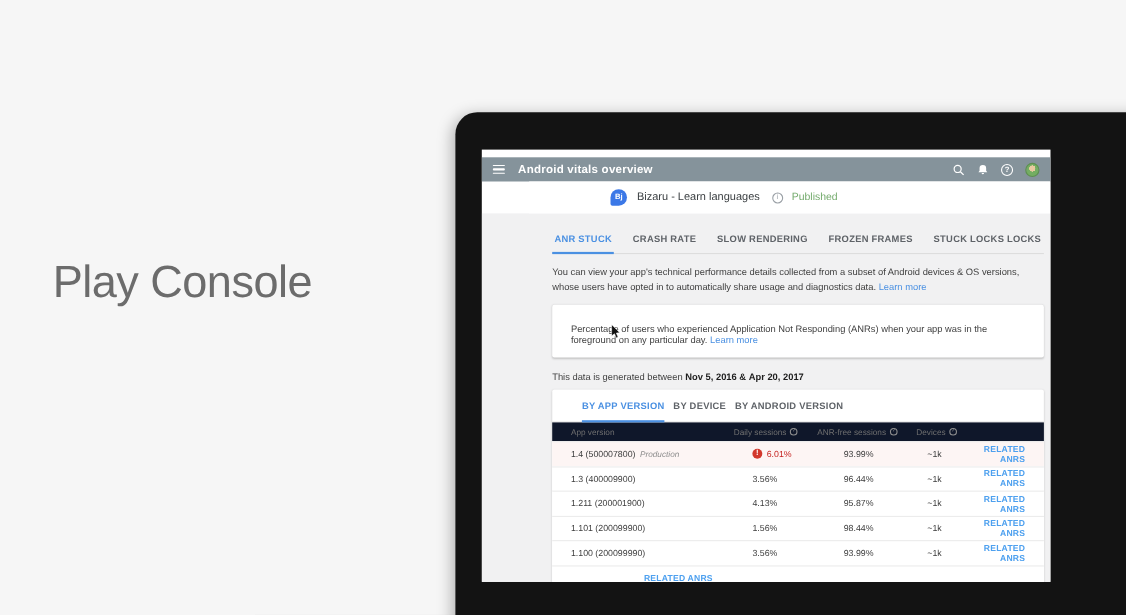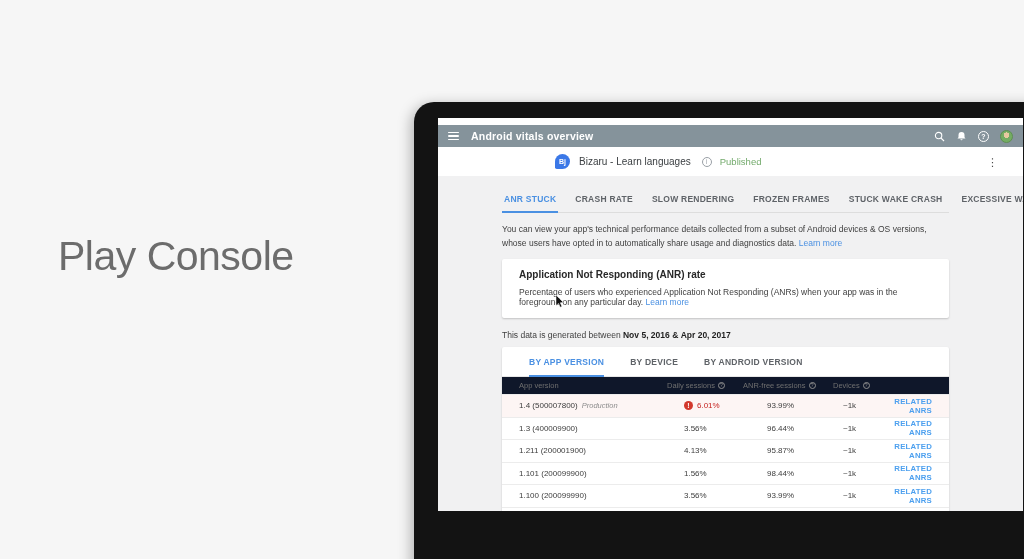--- a/index.html
+++ b/index.html
@@ -1,27 +1,27 @@
 <!DOCTYPE html>
 <html><head>
 <meta charset="utf-8">
 <style>
   * { margin:0; padding:0; box-sizing:border-box; }
   html,body { width:1024px; height:559px; }
   body { font-family:"Liberation Sans", sans-serif; background:#f6f6f6; overflow:hidden; }
   .viewport { position:relative; width:1024px; height:559px; overflow:hidden; background:#f6f6f6; }
 
   
-  .slide-title { position:absolute; left:58px; top:234px; font-size:41px; line-height:44px;
+  .slide-title { position:absolute; left:48px; top:234px; font-size:41px; line-height:44px;
                  color:#6c6c6c; letter-spacing:-0.5px; font-weight:400;text-align:center; }
 
   
   .laptop { position:absolute; left:414px; top:102px; width:700px; height:480px;
             background:#131313; border-radius:20px; box-shadow:-3px 3px 14px rgba(0,0,0,0.28); }
-  .screen { position:absolute; left:24px; top:16px; width:585px; height:393px; background:#ffffff;
+  .screen { position:absolute; left:24px; top:34px; width:517px; height:393px; background:#ffffff;
             overflow:hidden; display:flex; flex-direction:column; }
 
   
   .appbar { margin-top:7px; height:22px; background:#85939b; display:flex; align-items:center;
             padding:0 6px 0 10px; flex:0 0 auto; }
   .hamburger { width:11px; display:flex; flex-direction:column; gap:2px; cursor:pointer; }
   .hamburger i { display:block; height:1.6px; background:#fff; border-radius:1px; }
   .appbar-title { margin-left:12px; color:#ffffff; font-size:10.5px; font-weight:700; letter-spacing:0.2px; }
   .appbar-right { margin-left:auto; display:flex; align-items:center; gap:11px; padding-right:4px; }
   .abicon { width:11px; height:11px; display:block; }
@@ -56,21 +56,21 @@
 
   .card { background:#fff; border-radius:2px; box-shadow:0 1px 2px rgba(0,0,0,0.2); }
   .anr-card { margin-top:9px; padding:10px 17px 11px 17px; }
   .anr-title { font-size:10px; font-weight:700; color:#282828; }
   .anr-body { margin-top:7px; font-size:8.5px; color:#414141; }
 
   .range { margin-top:12px; font-size:8.5px; color:#414141; }
   .range b { color:#1e1e1e; }
 
   .table-card { margin-top:7px; }
-  .table-tabs { display:flex; gap:26px; padding:10px 0 0 27px; border-bottom:1px solid #e7e7e7; }
+  .table-tabs { display:flex; gap:8px; padding:10px 0 0 27px; border-bottom:1px solid #e7e7e7; }
   .ttab { font-size:8.5px; font-weight:700; color:#5f6368; letter-spacing:0.25px;
           padding-bottom:8px; cursor:pointer; white-space:nowrap; }
   .ttab.active { color:#4a90e2; border-bottom:2px solid #4a90e2; margin-bottom:-1px; }
 
   .thead, .trow { display:grid; grid-template-columns:163px 78px 88px 57px 1fr; align-items:center; }
   .thead { background:#0f172a; height:17px; font-size:7.5px; color:#6f6f6f; }
   .thead .cell { display:flex; align-items:center; gap:3px; }
   .help-icon { width:7px; height:7px; border:1px solid #8f8f8f; border-radius:50%; color:#8f8f8f;
                font-size:5px; line-height:5.5px; text-align:center; cursor:pointer; }
   .trow { height:22.5px; border-top:1px solid #ececec; font-size:8px; color:#3d3d3d; background:#fff; }
@@ -129,31 +129,30 @@
         <span class="kebab">⋮</span>
       </div>
 
       <div class="content">
 
         <div class="tabs colw">
             <span class="tab active">ANR STUCK</span>
             <span class="tab">CRASH RATE</span>
             <span class="tab">SLOW RENDERING</span>
             <span class="tab">FROZEN FRAMES</span>
-            <span class="tab">STUCK WAKE CRASH</span>
+            <span class="tab">STUCK LOCKS LOCKS</span>
             <span class="tab">EXCESSIVE WAKEUPS</span>
           </div>
 
         <p class="intro colw">
           <span>You can view your app's technical performance details collected from a subset of Android devices &amp; OS versions, whose users have opted in to automatically share usage and diagnostics data.</span>
           <span class="link">Learn more</span>
         </p>
 
         <div class="card anr-card colw">
-          <div class="anr-title">Application Not Responding (ANR) rate</div>
           <div class="anr-body">
             <span>Percentage of users who experienced Application Not Responding (ANRs) when your app was in the foreground on any particular day.</span>
             <span class="link">Learn more</span>
           </div>
         </div>
 
         <p class="range colw">
           <span>This data is generated between</span>
           <b>Nov 5, 2016</b>
           <b>&amp;</b>

